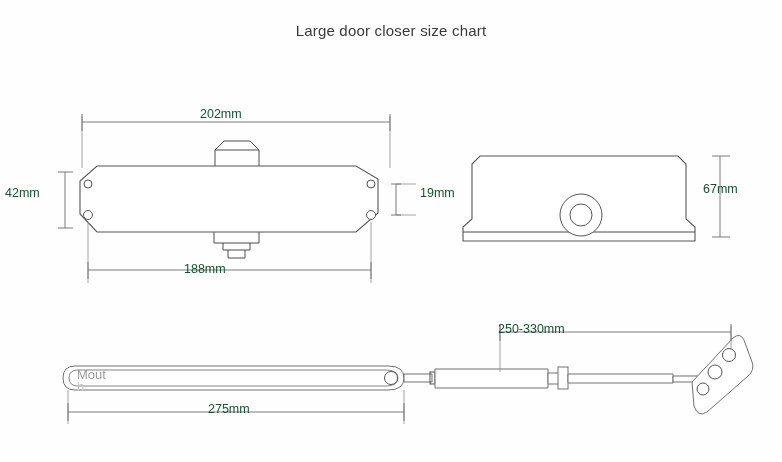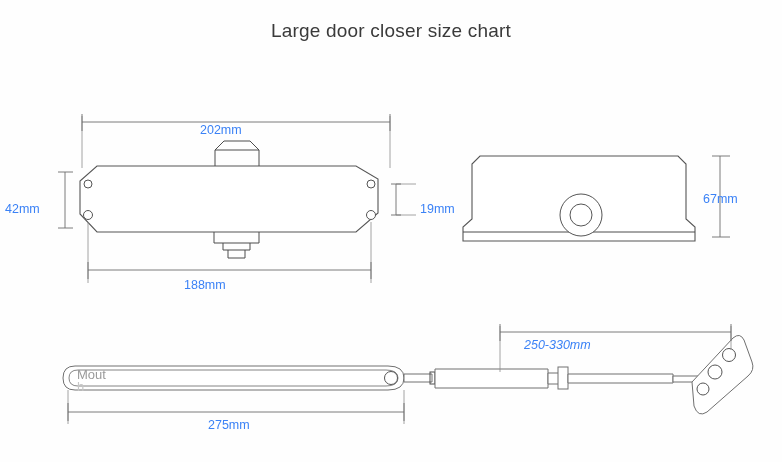--- a/index.html
+++ b/index.html
@@ -18,38 +18,37 @@
     height: 462px;
     background: #fefefe;
     overflow: hidden;
   }
   #title {
     position: absolute;
     left: 0;
     top: 16px;
     width: 782px;
     text-align: center;
-    font-size: 19px;
+    font-size: 15px;
     font-weight: 400;
     color: #3a3a3a;
     letter-spacing: 0.2px;
     line-height: 30px;
   }
   #canvas {
     position: absolute;
     left: 0;
     top: 0;
   }
   .dim-text {
     position: absolute;
     font-size: 12.5px;
-    color: #3b82f6;
+    color: #14532d;
     white-space: nowrap;
     line-height: 14px;
-    margin-top: 16px;
   }
   .arm-text {
     position: absolute;
     font-size: 13px;
     color: #9a9a9a;
     white-space: nowrap;
     line-height: 12px;
   }
   svg { display: block; }
   .ln { stroke: #4d4d4d; stroke-width: 1; fill: none; }
@@ -163,22 +162,22 @@
   </svg>
 
   <div class="dim-text" style="left:200px; top:107px;">202mm</div>
 
   <div class="dim-text" style="left:184px; top:262px;">188mm</div>
 
   <div class="dim-text" style="left:5px; top:186px;">42mm</div>
 
   <div class="dim-text" style="left:420px; top:186px;">19mm</div>
 
-  <div class="dim-text" style="left:703px; top:176px;text-align:center;">67mm</div>
+  <div class="dim-text" style="left:703px; top:182px;text-align:center;">67mm</div>
 
   <div class="dim-text" style="left:208px; top:402px;">275mm</div>
 
-  <div class="dim-text" style="left:524px; top:322px;font-style:italic;">250-330mm</div>
+  <div class="dim-text" style="left:498px; top:322px;">250-330mm</div>
 
   <div class="arm-text" style="left:77px; top:369px;">Mout</div>
   <div class="arm-text" style="left:77px; top:381px; color:#c6c6c6;">h</div>
 
 </div>
 
 </body></html>

